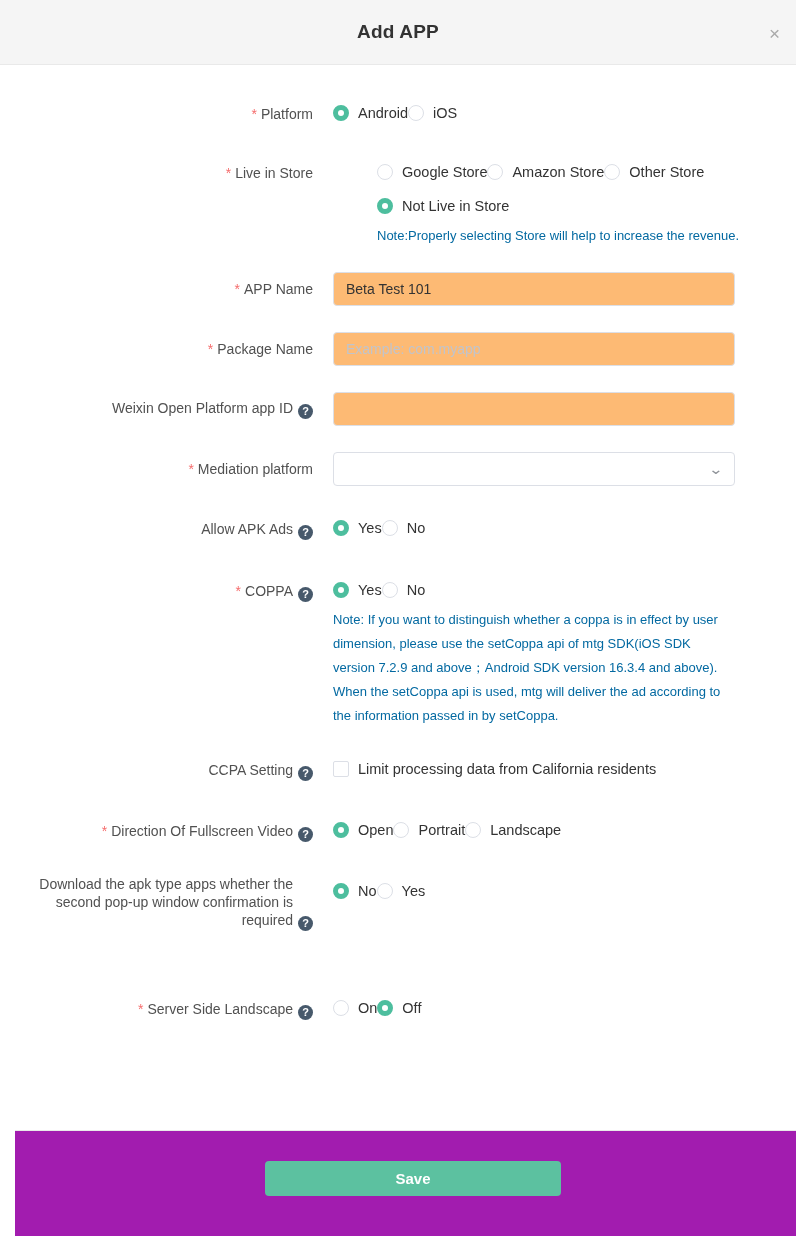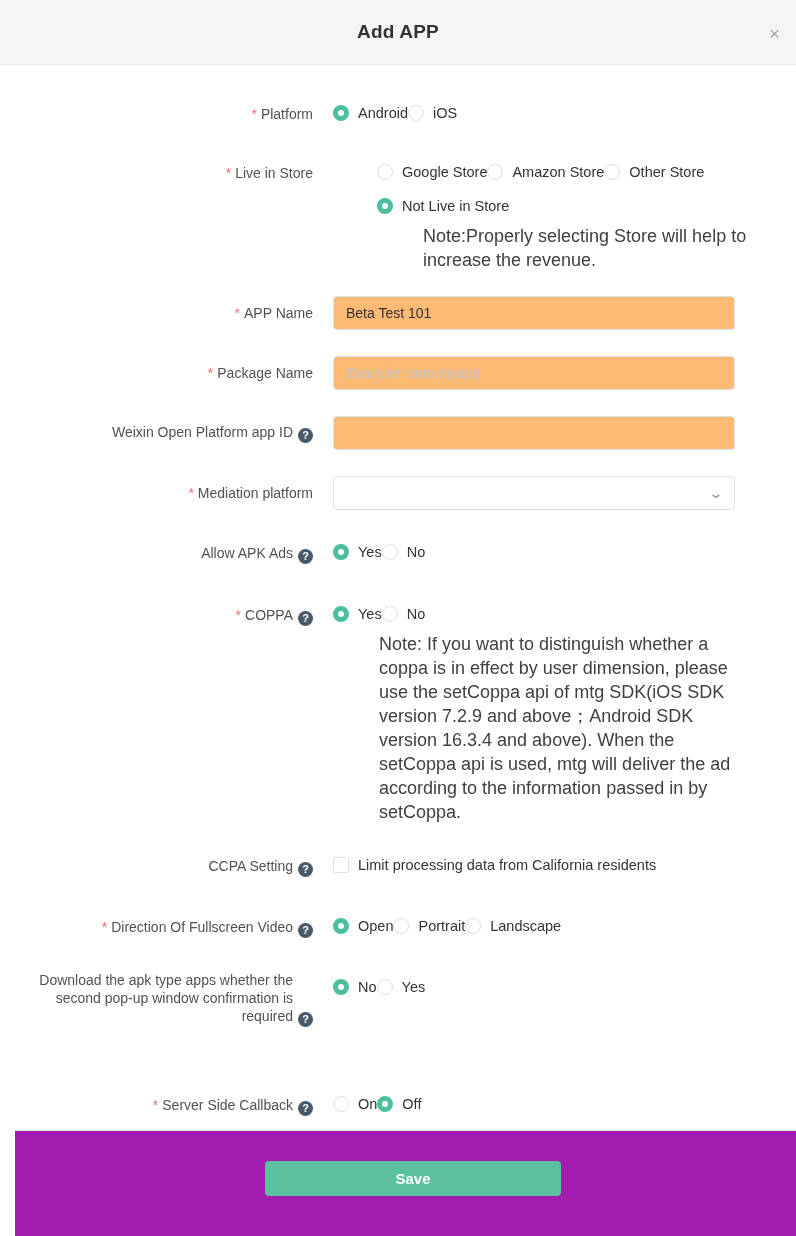--- a/index.html
+++ b/index.html
@@ -54,21 +54,21 @@
   .radio.checked .radio-circle { border:5px solid #4dbe9e; }
   .radio-label { color:#333; font-size:14.5px; }
   
   .checkbox { display:inline-flex; align-items:center; cursor:pointer; }
   .checkbox-box {
     width:16px; height:16px; border:1px solid #dcdfe6; border-radius:2px;
     background:#fff; margin-right:9px; flex-shrink:0;
   }
   .checkbox-label { color:#333; font-size:14.5px; white-space:nowrap; }
   
-  .note { color:#404040; font-size:18px; line-height:24px; margin-top:10px;margin-left:46px; }
+  .note { color:#0369a1; font-size:13px; line-height:24px; margin-top:10px; }
   .note-store { max-width:390px; }
   
   .text-input {
     width:100%; height:34px; border:1px solid #dcdfe6; border-radius:4px;
     padding:0 12px; font-size:14px; color:#333; outline:none; background:#fdba74;
     font-family:inherit;
   }
   .text-input::placeholder { color:#c0c4cc; }
   .select {
     width:100%; height:34px; border:1px solid #dcdfe6; border-radius:4px;
@@ -276,21 +276,21 @@
         <label class="radio">
           <span class="radio-circle"></span>
           <span class="radio-label">Yes</span>
         </label>
       </div>
     </div>
   </div>
 
   <div class="form-row">
     <div class="form-label">
-      <span class="req">*</span><span class="label-text">Server Side Callback</span><span class="help-icon">?</span>
+      <span class="req">*</span><span class="label-text">Server Side Landscape</span><span class="help-icon">?</span>
     </div>
     <div class="form-content">
       <div class="radio-line">
         <label class="radio">
           <span class="radio-circle"></span>
           <span class="radio-label">On</span>
         </label>
         <label class="radio checked">
           <span class="radio-circle"></span>
           <span class="radio-label">Off</span>

